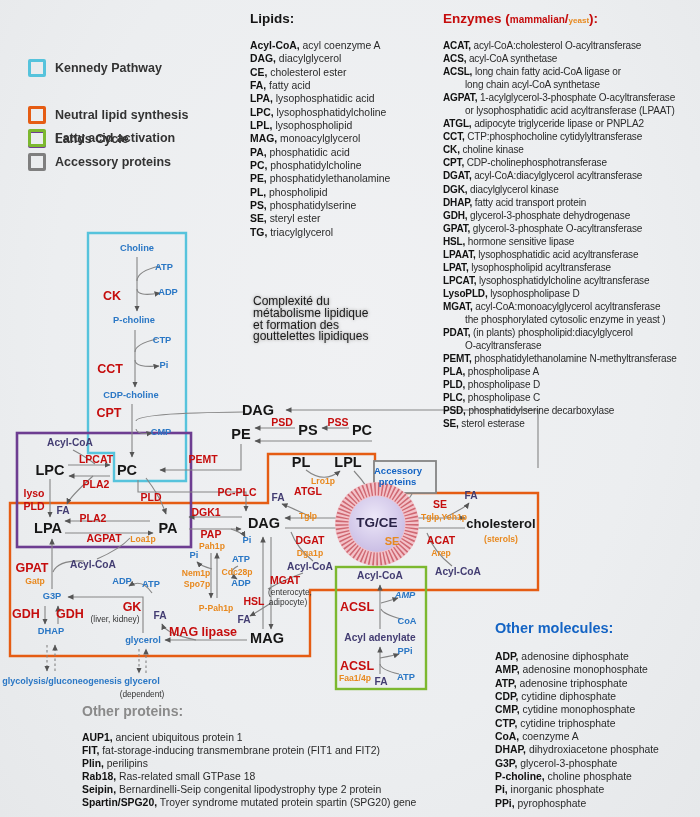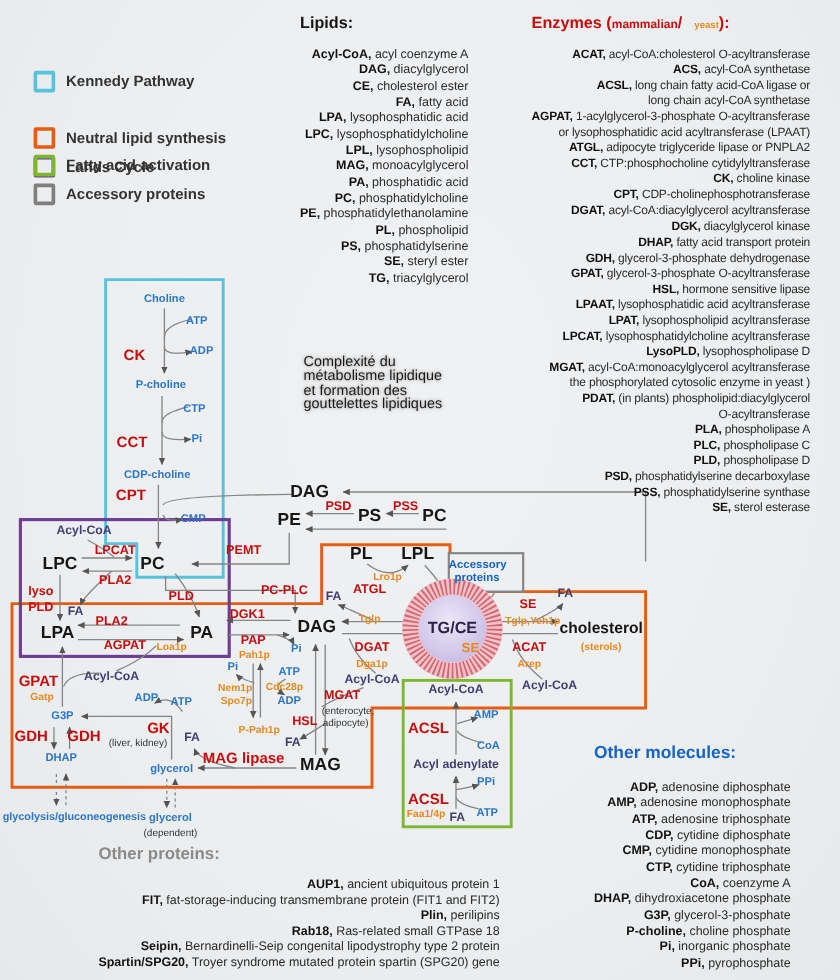--- a/index.html
+++ b/index.html
@@ -8,23 +8,23 @@
     background:radial-gradient(ellipse at 50% 40%, #f0f1f3 0%, #eceef0 60%, #e6e8ea 100%);
     font-family:"Liberation Sans", sans-serif;
   }
   .abs{position:absolute;}
   
   .h-black{font-size:13.5px;font-weight:bold;color:#141414;}
   .h-red{font-size:13.5px;font-weight:bold;color:#c50d0d;}
   .h-gray{font-size:14px;font-weight:bold;color:#8a8a8a;}
   .h-blue{font-size:14.5px;font-weight:bold;color:#1464c4;}
   .h-red .mam{font-size:10px;}
-  .h-red .yst{font-size:8px;color:#e8891f;padding-left:10px;}
-  
-  .list{color:#2a2a2a;text-align:right;}
+  .h-red .yst{font-size:8px;color:#e8891f;}
+  
+  .list{color:#2a2a2a;}
   .list .li{white-space:nowrap;}
   .list b{color:#111;}
   .lipids{font-size:10.4px;line-height:13.35px;}
   .enzymes{font-size:10px;line-height:13.05px;letter-spacing:-0.15px;}
   .enzymes .cont{padding-left:22px;}
   .proteins{font-size:10.4px;line-height:13.1px;}
   .molecules{font-size:10.4px;line-height:13.35px;}
   
   .legend-item{position:absolute;display:flex;align-items:center;height:18px;}
   .legend-swatch{width:12px;height:12px;border:3px solid #000;border-radius:2px;background:transparent;flex:0 0 auto;}
@@ -218,25 +218,25 @@
       <div class="li"><b>GPAT,</b> glycerol-3-phosphate O-acyltransferase</div>
       <div class="li"><b>HSL,</b> hormone sensitive lipase</div>
       <div class="li"><b>LPAAT,</b> lysophosphatidic acid acyltransferase</div>
       <div class="li"><b>LPAT,</b> lysophospholipid acyltransferase</div>
       <div class="li"><b>LPCAT,</b> lysophosphatidylcholine acyltransferase</div>
       <div class="li"><b>LysoPLD,</b> lysophospholipase D</div>
       <div class="li"><b>MGAT,</b> acyl-CoA:monoacylglycerol acyltransferase</div>
       <div class="li cont">the phosphorylated cytosolic enzyme in yeast )</div>
       <div class="li"><b>PDAT,</b> (in plants) phospholipid:diacylglycerol</div>
       <div class="li cont">O-acyltransferase</div>
+      <div class="li"><b>PEMT,</b> phosphatidylethanolamine N-methyltransferase</div>
       <div class="li"><b>PLA,</b> phospholipase A</div>
+      <div class="li"><b>PLD,</b> phospholipase D</div>
       <div class="li"><b>PLC,</b> phospholipase C</div>
-      <div class="li"><b>PLD,</b> phospholipase D</div>
       <div class="li"><b>PSD,</b> phosphatidylserine decarboxylase</div>
-      <div class="li"><b>PSS,</b> phosphatidylserine synthase</div>
       <div class="li"><b>SE,</b> sterol esterase</div>
     </div>
 
   <div class="abs caption" style="left:253px;top:296px;">
     <div>Complexité du</div>
     <div>métabolisme lipidique</div>
     <div>et formation des</div>
     <div>gouttelettes lipidiques</div>
   </div>
 
@@ -328,21 +328,21 @@
       <span class="node red lg" style="left: 132px; top: 607px;">GK</span>
       <span class="node note" style="left: 115px; top: 619px;">(liver, kidney)</span>
       <span class="node blue" style="left: 122px; top: 582px;">ADP</span>
       <span class="node blue" style="left: 151px; top: 585px;">ATP</span>
       <span class="node navy" style="left: 160px; top: 616px;">FA</span>
       <span class="node blue" style="left: 143px; top: 641px;">glycerol</span>
       <span class="node blue" style="left: 142px; top: 682px;">glycerol</span>
       <span class="node note" style="left: 142px; top: 694px;">(dependent)</span>
       <span class="node navy" style="left: 380px; top: 576px;">Acyl-CoA</span>
       <span class="node red lg" style="left: 357px; top: 607px;">ACSL</span>
-      <span class="node blue" style="left: 405px; top: 596px;">AMP</span>
+      <span class="node blue" style="left: 405px; top: 596px; font-style: italic;">AMP</span>
       <span class="node blue" style="left: 407px; top: 622px;">CoA</span>
       <span class="node navy" style="left: 380px; top: 638px;">Acyl adenylate</span>
       <span class="node red lg" style="left: 357px; top: 666px;">ACSL</span>
       <span class="node orange" style="left: 355px; top: 678px;">Faa1/4p</span>
       <span class="node blue" style="left: 405px; top: 652px;">PPi</span>
       <span class="node blue" style="left: 406px; top: 678px;">ATP</span>
       <span class="node navy" style="left: 381px; top: 682px;">FA</span>
     </div>
 
   <div class="abs h-gray" style="left:82px;top:703px;">Other proteins:</div>

